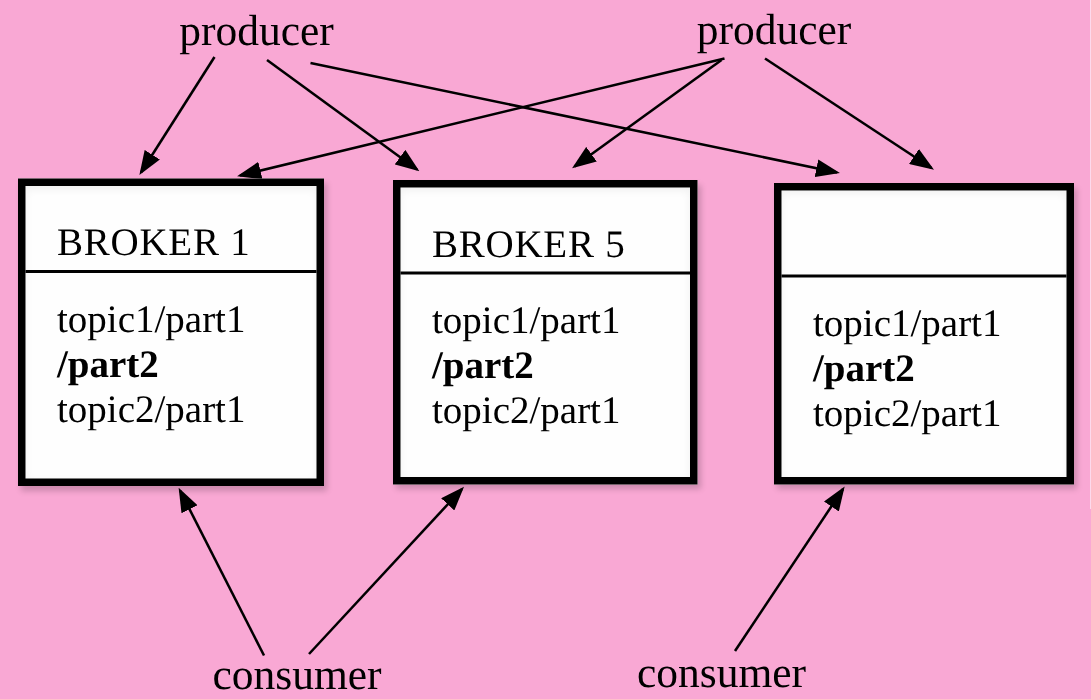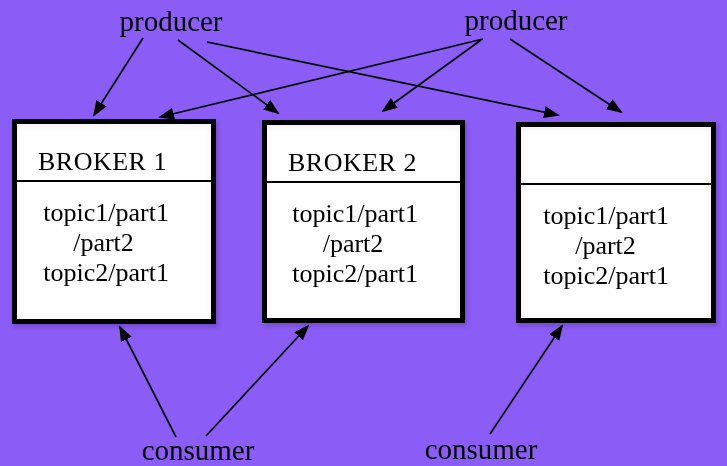--- a/index.html
+++ b/index.html
@@ -1,20 +1,20 @@
 <!DOCTYPE html>
 <html><head>
 <meta charset="utf-8">
 <style>
   html, body { margin: 0; padding: 0; background: #ffffff; }
   #canvas {
     position: relative;
     width: 727px;
     height: 466px;
-    background: #8b5cf6;
+    background: #f9a8d4;
     font-family: "Liberation Serif", "DejaVu Serif", serif;
     color: #000000;
     overflow: hidden;
   }
   .node-label {
     position: absolute;
     transform: translateX(-50%);
     font-size: 29px;
     line-height: 32px;
     white-space: nowrap;
@@ -49,22 +49,22 @@
     top: 56px; left: 0; right: 0;
     height: 0;
     border-top: 2px solid #000;
   }
   .broker-topics {
     position: absolute;
     top: 74px; left: 21px; right: 42px;
     font-size: 26px;
     line-height: 30px;
   }
-  .topic-row { white-space: nowrap; text-align: right; }
-  .topic-row.align-right { text-align: center; }
+  .topic-row { white-space: nowrap; }
+  .topic-row.align-right { text-align: left; font-weight: bold; }
 
   #arrows-layer {
     position: absolute;
     left: 0; top: 0;
     width: 727px; height: 466px;
     pointer-events: none;
   }
   .arrow-line { stroke: #000; stroke-width: 1.7px; }
 </style>
 </head>
@@ -97,21 +97,21 @@
     <div class="broker-title">BROKER 1</div>
     <div class="broker-separator"></div>
     <div class="broker-topics">
       <div class="topic-row">topic1/part1</div>
       <div class="topic-row align-right">/part2</div>
       <div class="topic-row">topic2/part1</div>
     </div>
   </div>
 
   <div class="broker-box" id="broker-2">
-    <div class="broker-title">BROKER 2</div>
+    <div class="broker-title">BROKER 5</div>
     <div class="broker-separator"></div>
     <div class="broker-topics">
       <div class="topic-row">topic1/part1</div>
       <div class="topic-row align-right">/part2</div>
       <div class="topic-row">topic2/part1</div>
     </div>
   </div>
 
   <div class="broker-box" id="broker-3">
     <div class="broker-separator"></div>

